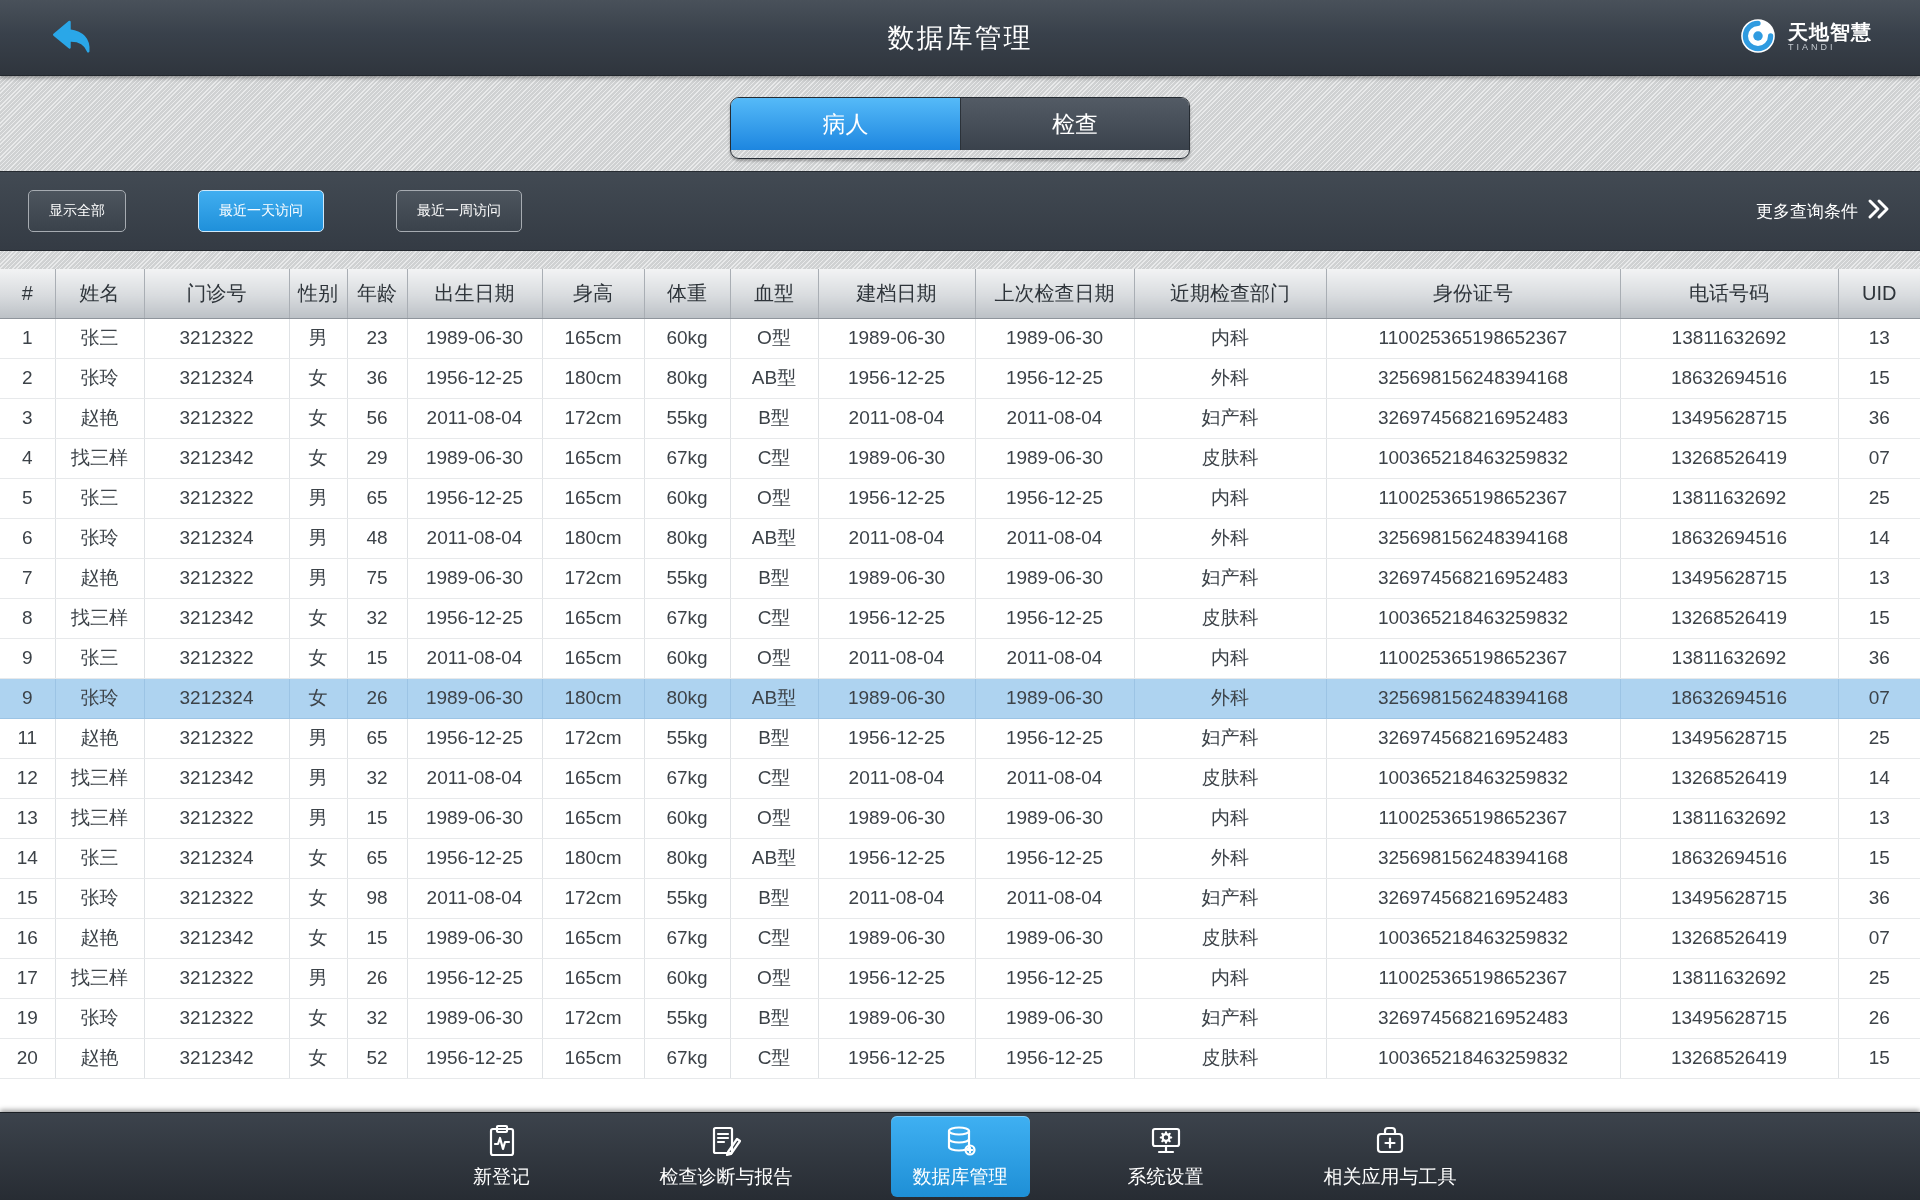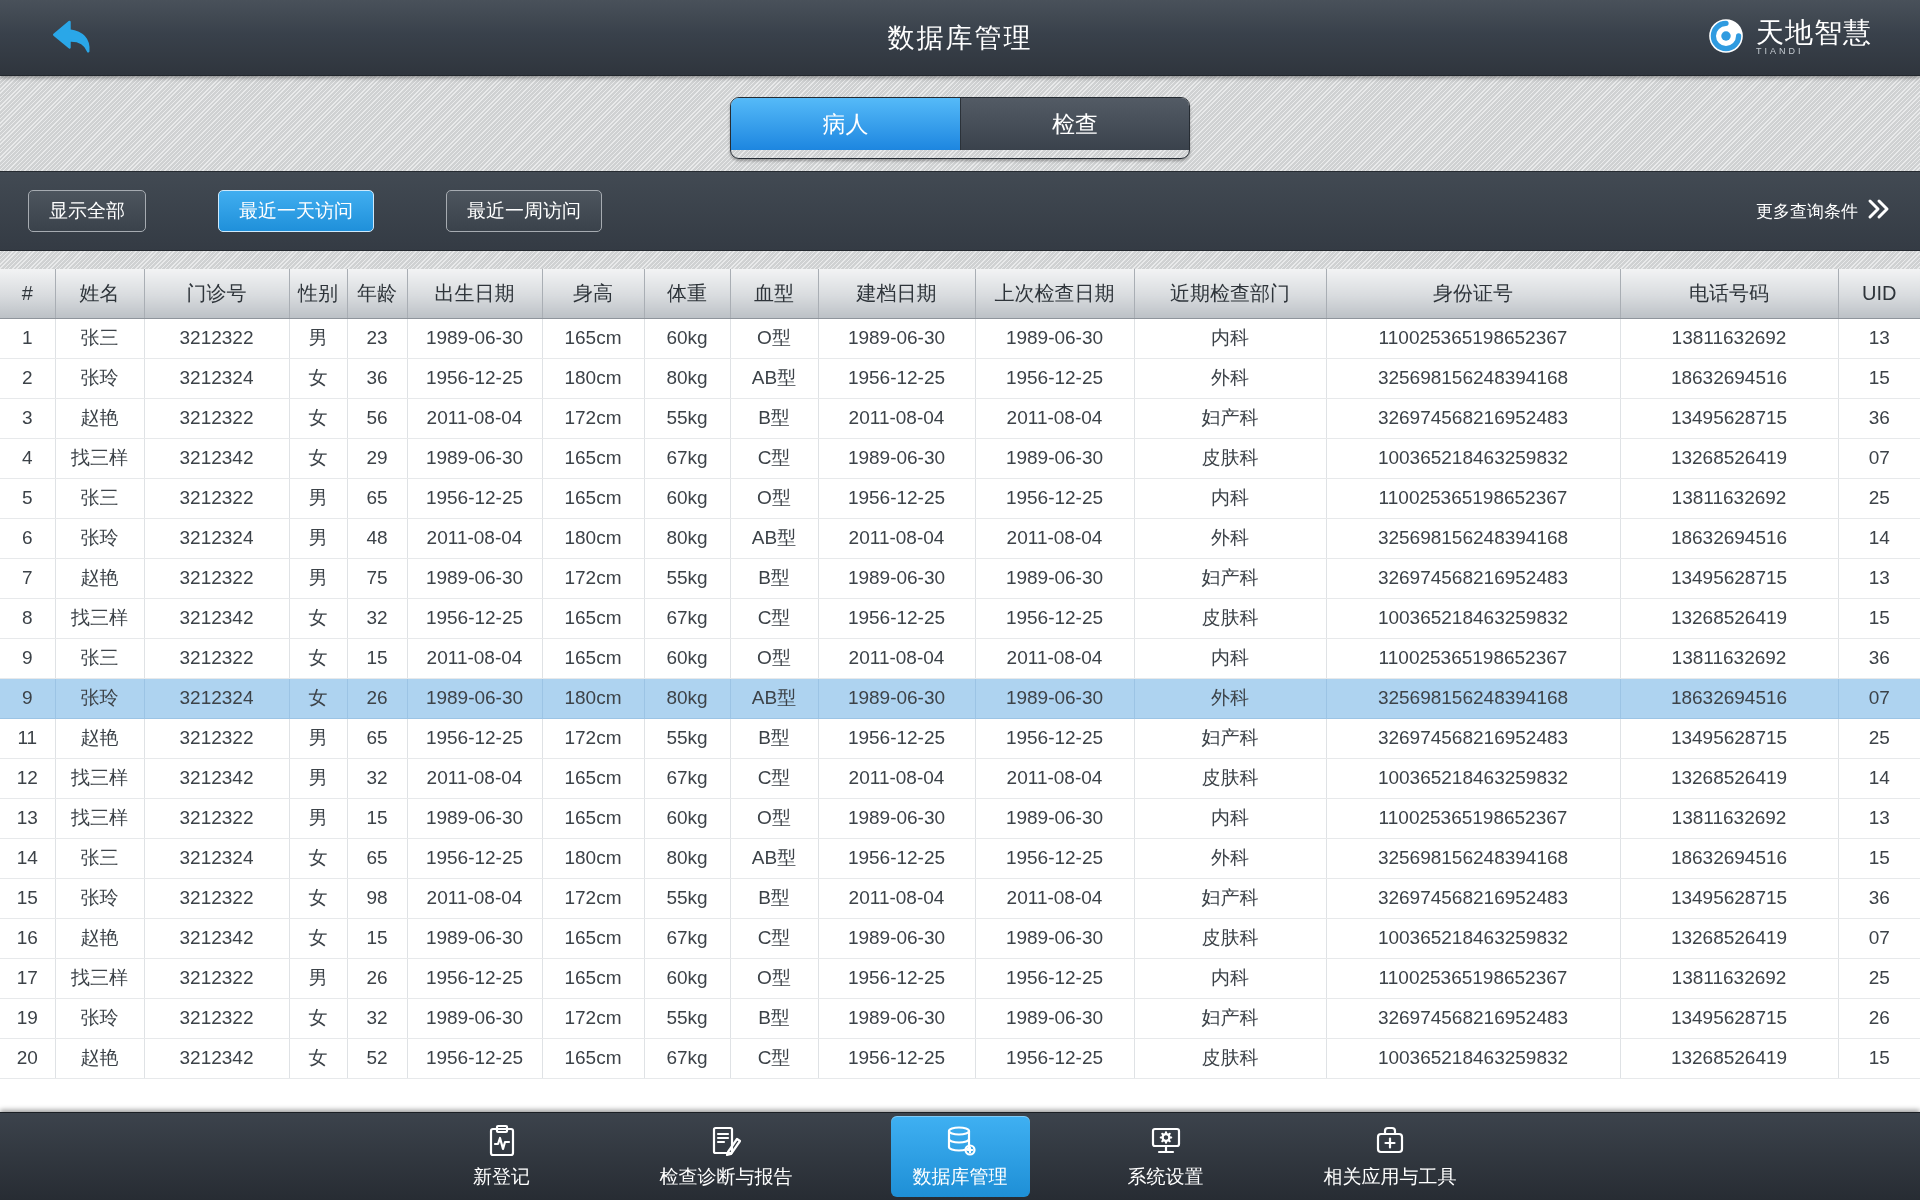--- a/index.html
+++ b/index.html
@@ -12,21 +12,21 @@
     background:linear-gradient(180deg,#49515a 0%,#39414b 45%,#2f353d 100%);
     border-bottom:1px solid #23282e; box-shadow:0 2px 4px rgba(0,0,0,.35);
     display:flex; align-items:center; color:#fff; z-index:20; }
   .back-btn { margin-left:44px; width:56px; height:48px; display:flex; align-items:center;
     justify-content:center; cursor:pointer; }
   .page-title { position:absolute; left:50%; top:50%; transform:translate(-50%,-50%);
     font-size:27px; letter-spacing:2px; color:#fff; }
   .logo { position:absolute; right:48px; top:50%; transform:translateY(-50%);
     display:flex; align-items:center; gap:10px; }
   .logo-text { display:flex; flex-direction:column; line-height:1.05; }
-  .logo-name { font-size:28px; font-weight:normal; color:#fff; letter-spacing:1px; }
+  .logo-name { font-size:20px; font-weight:bold; color:#fff; letter-spacing:1px; }
   .logo-sub { font-size:9px; color:#c6ccd2; letter-spacing:3px; }
 
   
   .tabzone { position:absolute; top:76px; left:0; width:1920px; height:95px;
     background-color:#d7d9da;
     background-image:repeating-linear-gradient(135deg, rgba(255,255,255,.45) 0 1px, rgba(0,0,0,.035) 1px 3px);
     display:flex; justify-content:center; }
   .tabs { margin-top:21px; height:62px; display:flex; border:1px solid #262c33;
     border-radius:9px; overflow:hidden;
     box-shadow:0 2px 3px rgba(0,0,0,.3), inset 0 1px 0 rgba(255,255,255,.2); }
@@ -34,21 +34,21 @@
     font-size:23px; color:#fff; cursor:pointer;
     background:linear-gradient(180deg,#535b65 0%,#3a424c 100%); }
   .tab + .tab { border-left:1px solid #2b3138; }
   .tab.active { background:linear-gradient(180deg,#55baf8 0%,#1d86e0 100%); }
 
   
   .filterbar { position:absolute; top:171px; left:0; width:1920px; height:80px;
     background:linear-gradient(180deg,#424a53 0%,#343b44 100%);
     border-top:1px solid #262b31; border-bottom:1px solid #24292f;
     display:flex; align-items:center; padding:0 28px; }
-  .filter-btn { height:42px; padding:0 20px; font-size:19px; color:#fff;
+  .filter-btn { height:42px; padding:0 20px; font-size:14px; color:#fff;
     background:linear-gradient(180deg,#4d555e 0%,#3a424b 100%);
     border:1px solid #a6abb1; border-radius:5px; cursor:pointer;
     font-family:inherit; }
   .filter-btn.active { background:linear-gradient(180deg,#41aef0 0%,#1f90da 100%);
     border-color:#cfe9fb; }
   .fb-gap { width:72px; }
   .more-link { margin-left:auto; display:flex; align-items:center; gap:8px;
     color:#fff; font-size:17px; cursor:pointer;text-align:right; }
 
   

